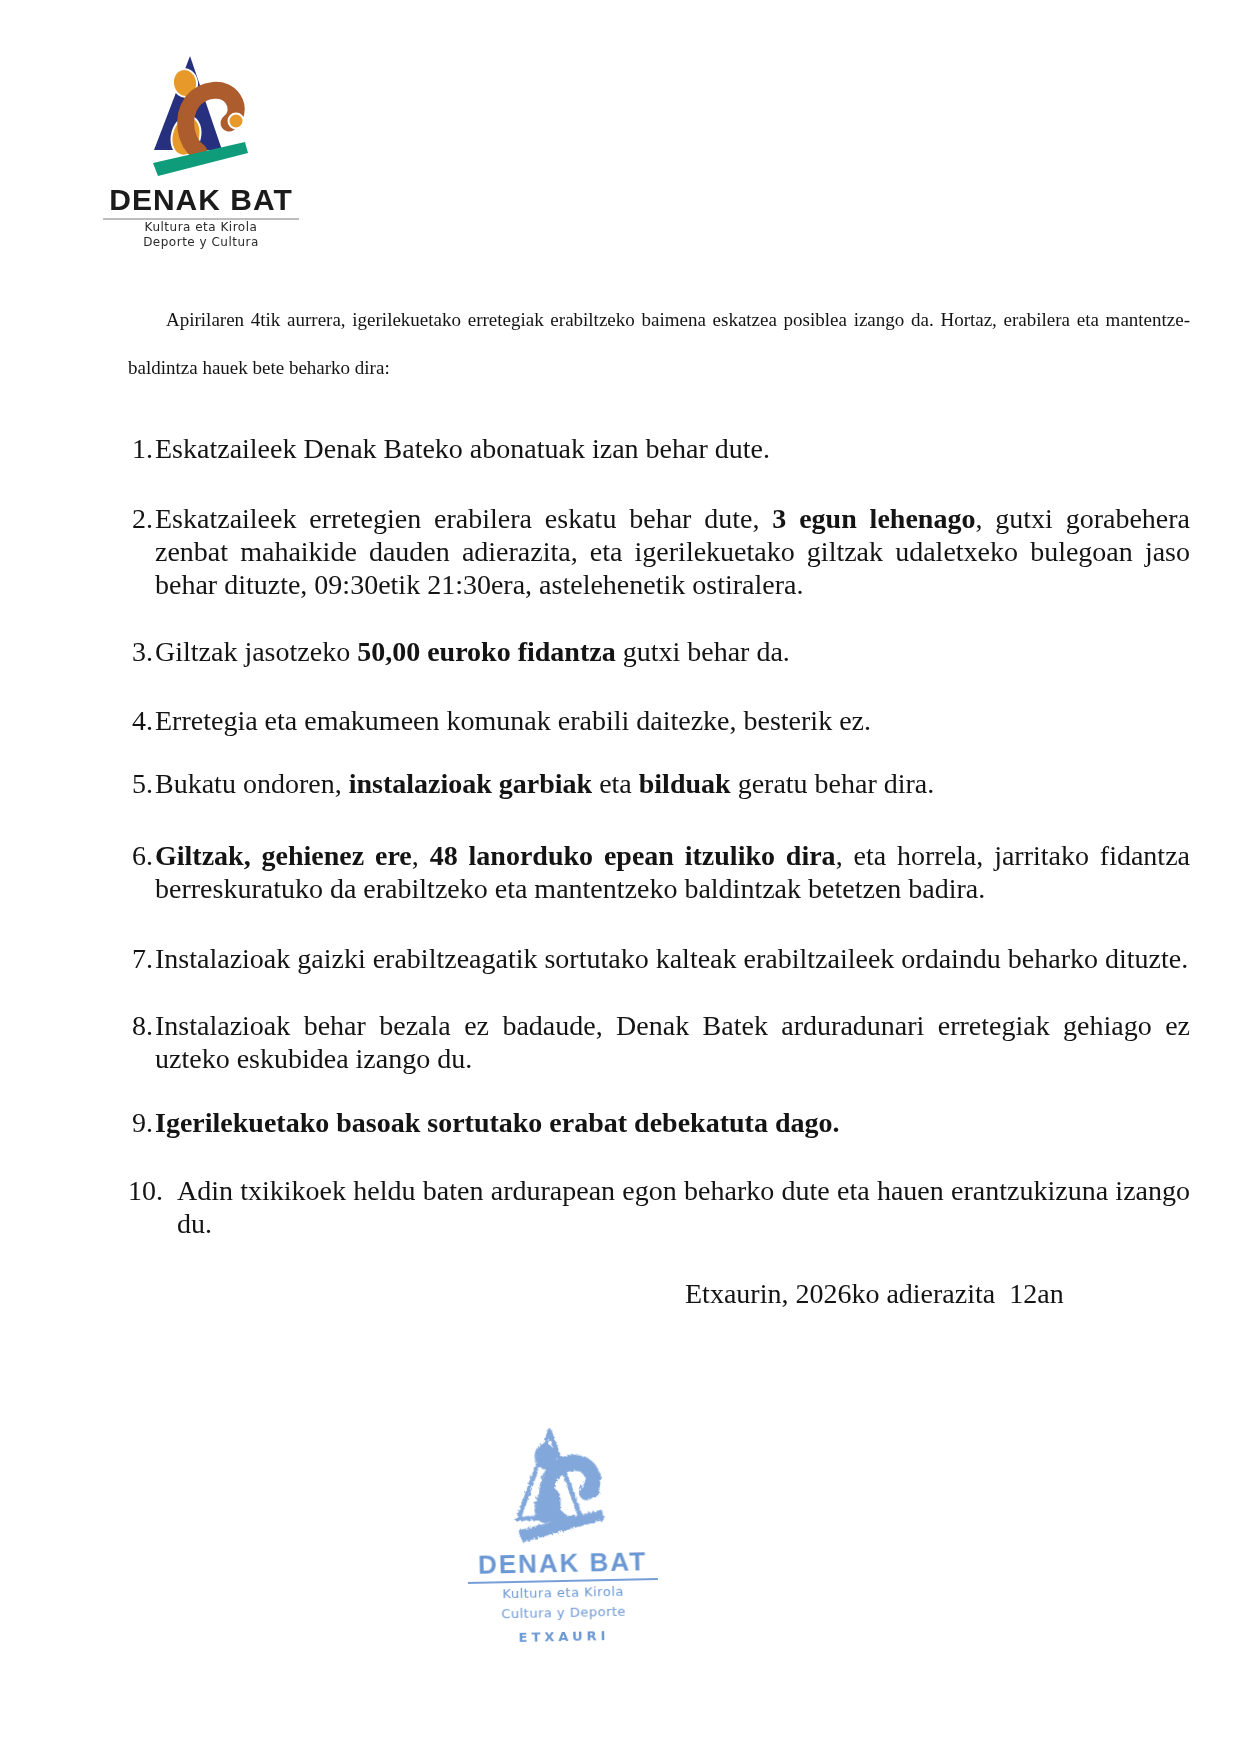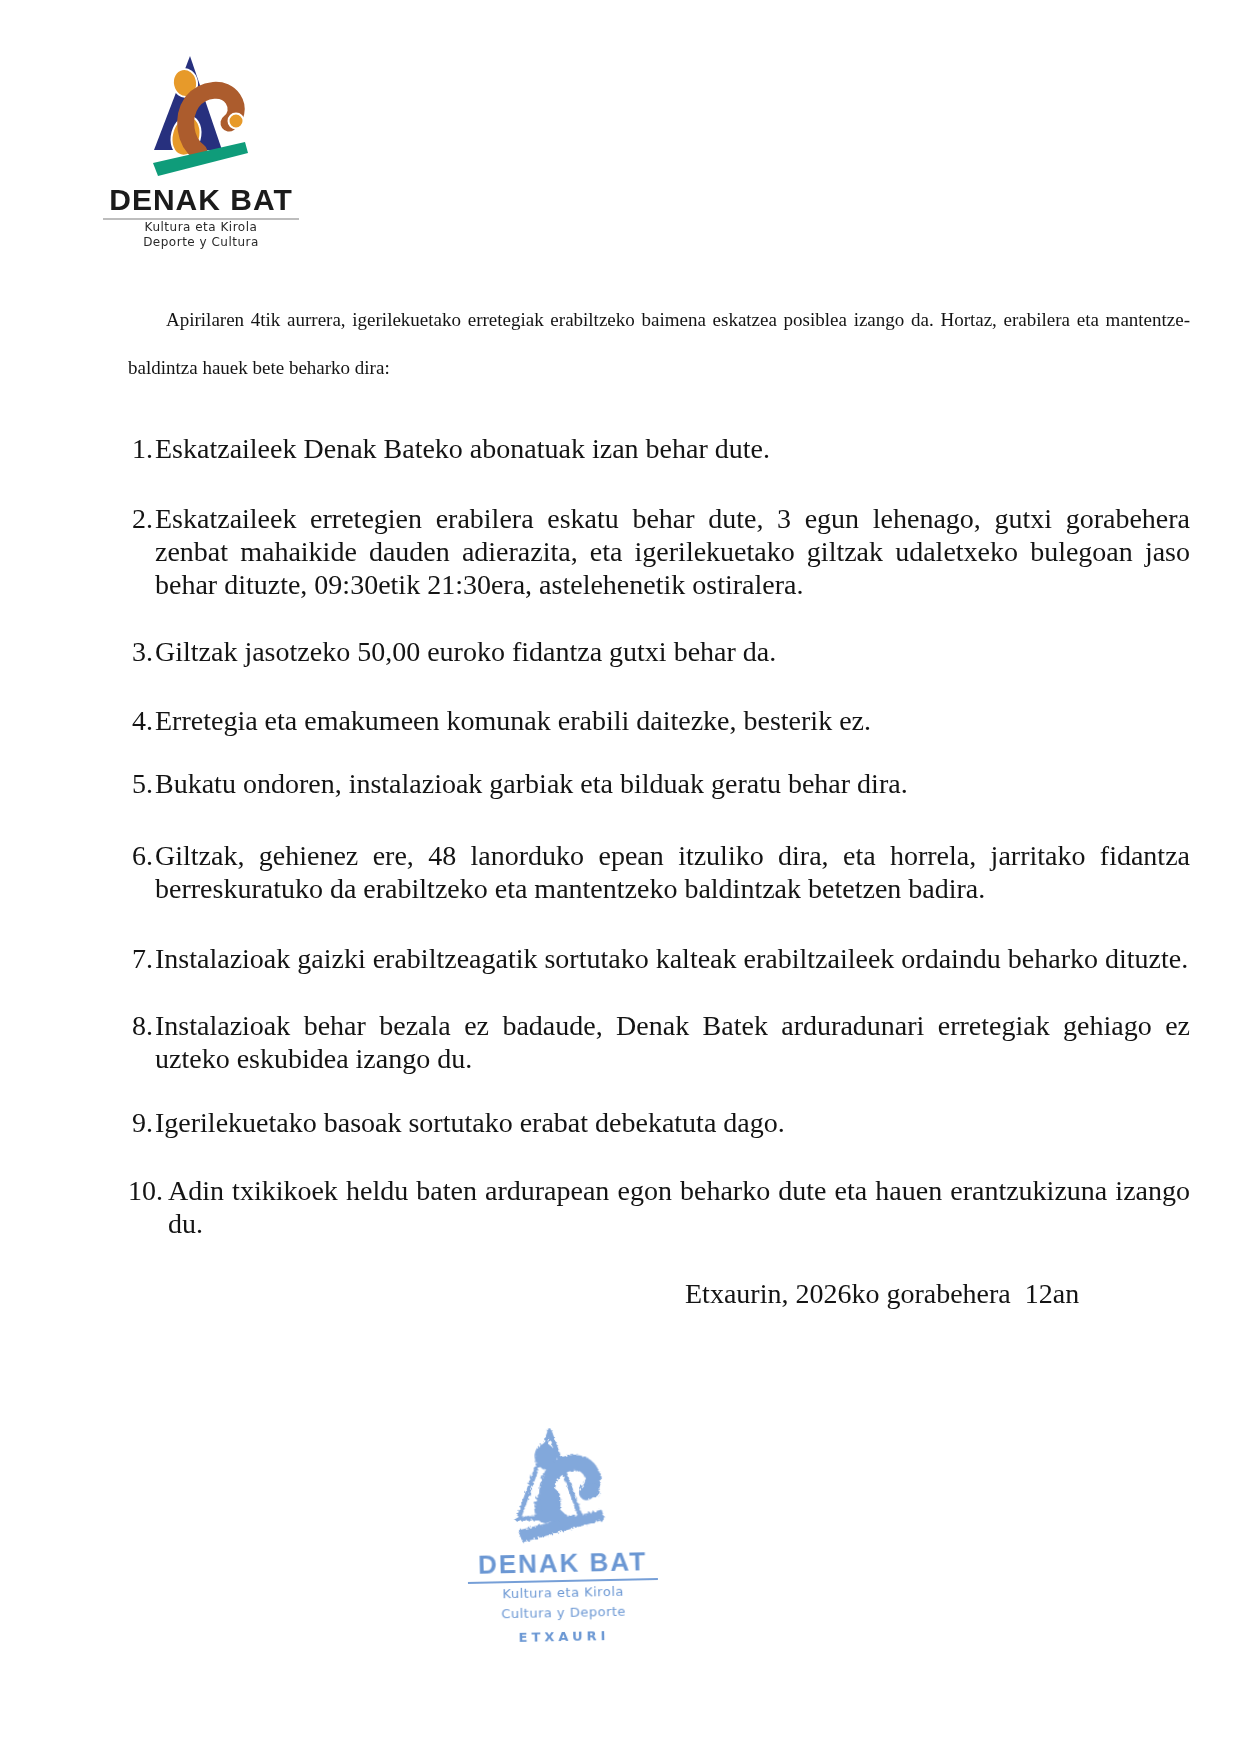--- a/index.html
+++ b/index.html
@@ -22,23 +22,23 @@
   }
   .logo-tag:first-of-type{margin-top:4px;}
   
   .content{position:absolute;left:128px;top:0;width:1062px;}
   .intro{
     margin:296px 0 0 0;font-size:19px;line-height:48px;
     text-align:justify;text-indent:38px;
   }
   .item{display:flex;font-size:28px;line-height:33px;}
   .item .num{flex:0 0 27px;box-sizing:border-box;padding-left:4px;}
-  .item .num.wide{flex:0 0 auto;padding-left:0;margin-right:5px;font-family:Liberation Serif, serif;}
+  .item .num.wide{flex:0 0 auto;padding-left:0;margin-right:14px;font-family:Liberation Serif, serif;}
   .item .txt{flex:1;text-align:justify;}
-  .b{font-weight:normal;}
+  .b{font-weight:bold;}
   .mt1{margin-top:40px;}.mt2{margin-top:37px;}.mt3{margin-top:34px;}
   .mt4{margin-top:36px;}.mt5{margin-top:30px;}.mt6{margin-top:39px;}
   .mt7{margin-top:37px;}.mt8{margin-top:34px;}.mt9{margin-top:31px;}
   .mt10{margin-top:35px;}
   .dateline{
     margin-top:37px;margin-left:557px;font-size:28px;line-height:33px;
     white-space:pre;
   }
   
   .stamp{
@@ -126,21 +126,21 @@
   <div class="item mt9">
     <span class="num">9.</span>
     <div class="txt"><span class="b">Igerilekuetako basoak sortutako erabat debekatuta dago.</span></div>
   </div>
 
   <div class="item mt10">
     <span class="num wide">10.</span>
     <div class="txt"><span>Adin txikikoek heldu baten ardurapean egon beharko dute eta hauen erantzukizuna izango du.</span></div>
   </div>
 
-  <div class="dateline">Etxaurin, 2026ko gorabehera  12an</div>
+  <div class="dateline">Etxaurin, 2026ko adierazita  12an</div>
 
 </div>
 
 <div class="stamp">
   <svg width="110" height="119" viewBox="0 0 120 130">
     <defs>
       <filter id="rough" x="-10%" y="-10%" width="120%" height="120%">
         <feTurbulence type="fractalNoise" baseFrequency="0.35" numOctaves="2" result="n"></feTurbulence>
         <feDisplacementMap in="SourceGraphic" in2="n" scale="5"></feDisplacementMap>
       </filter>

